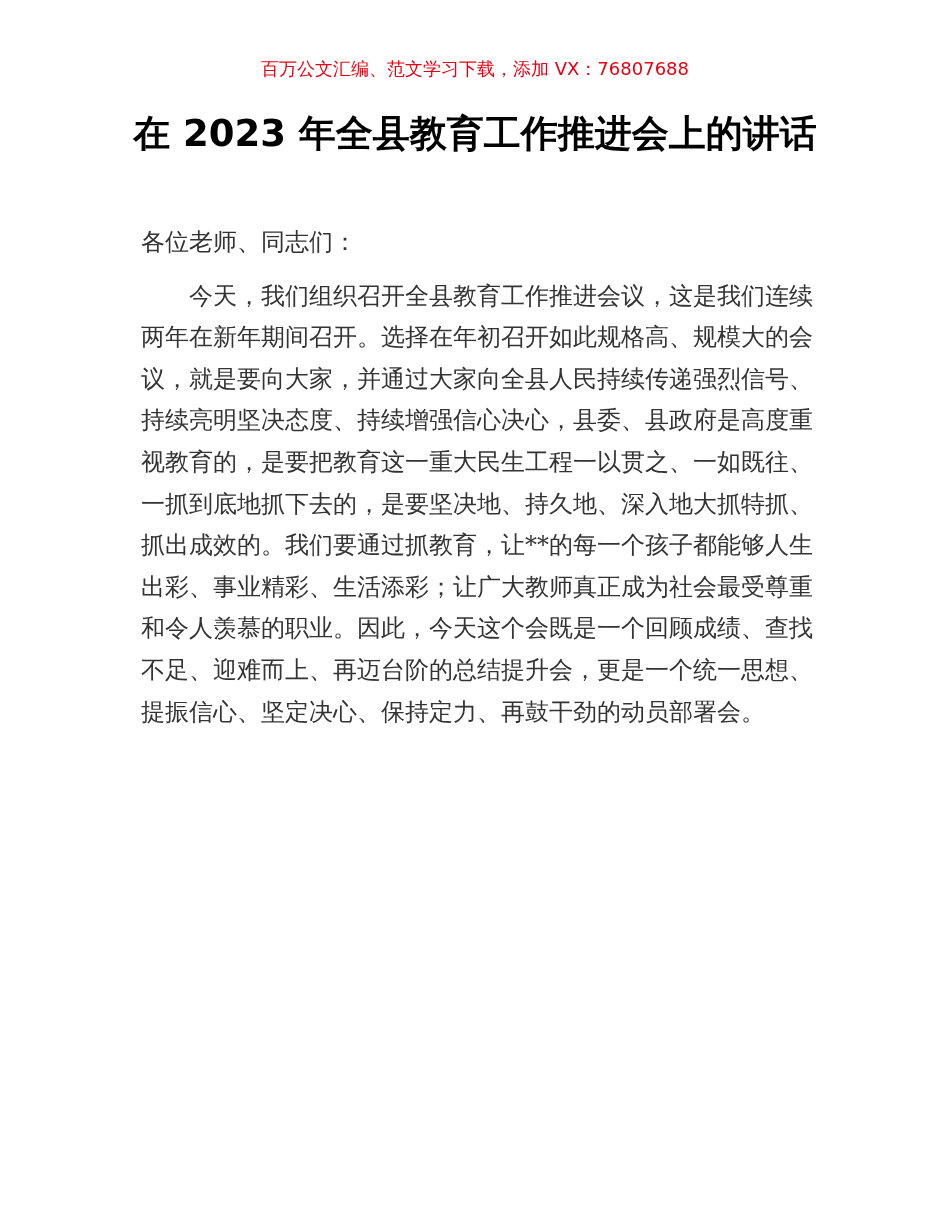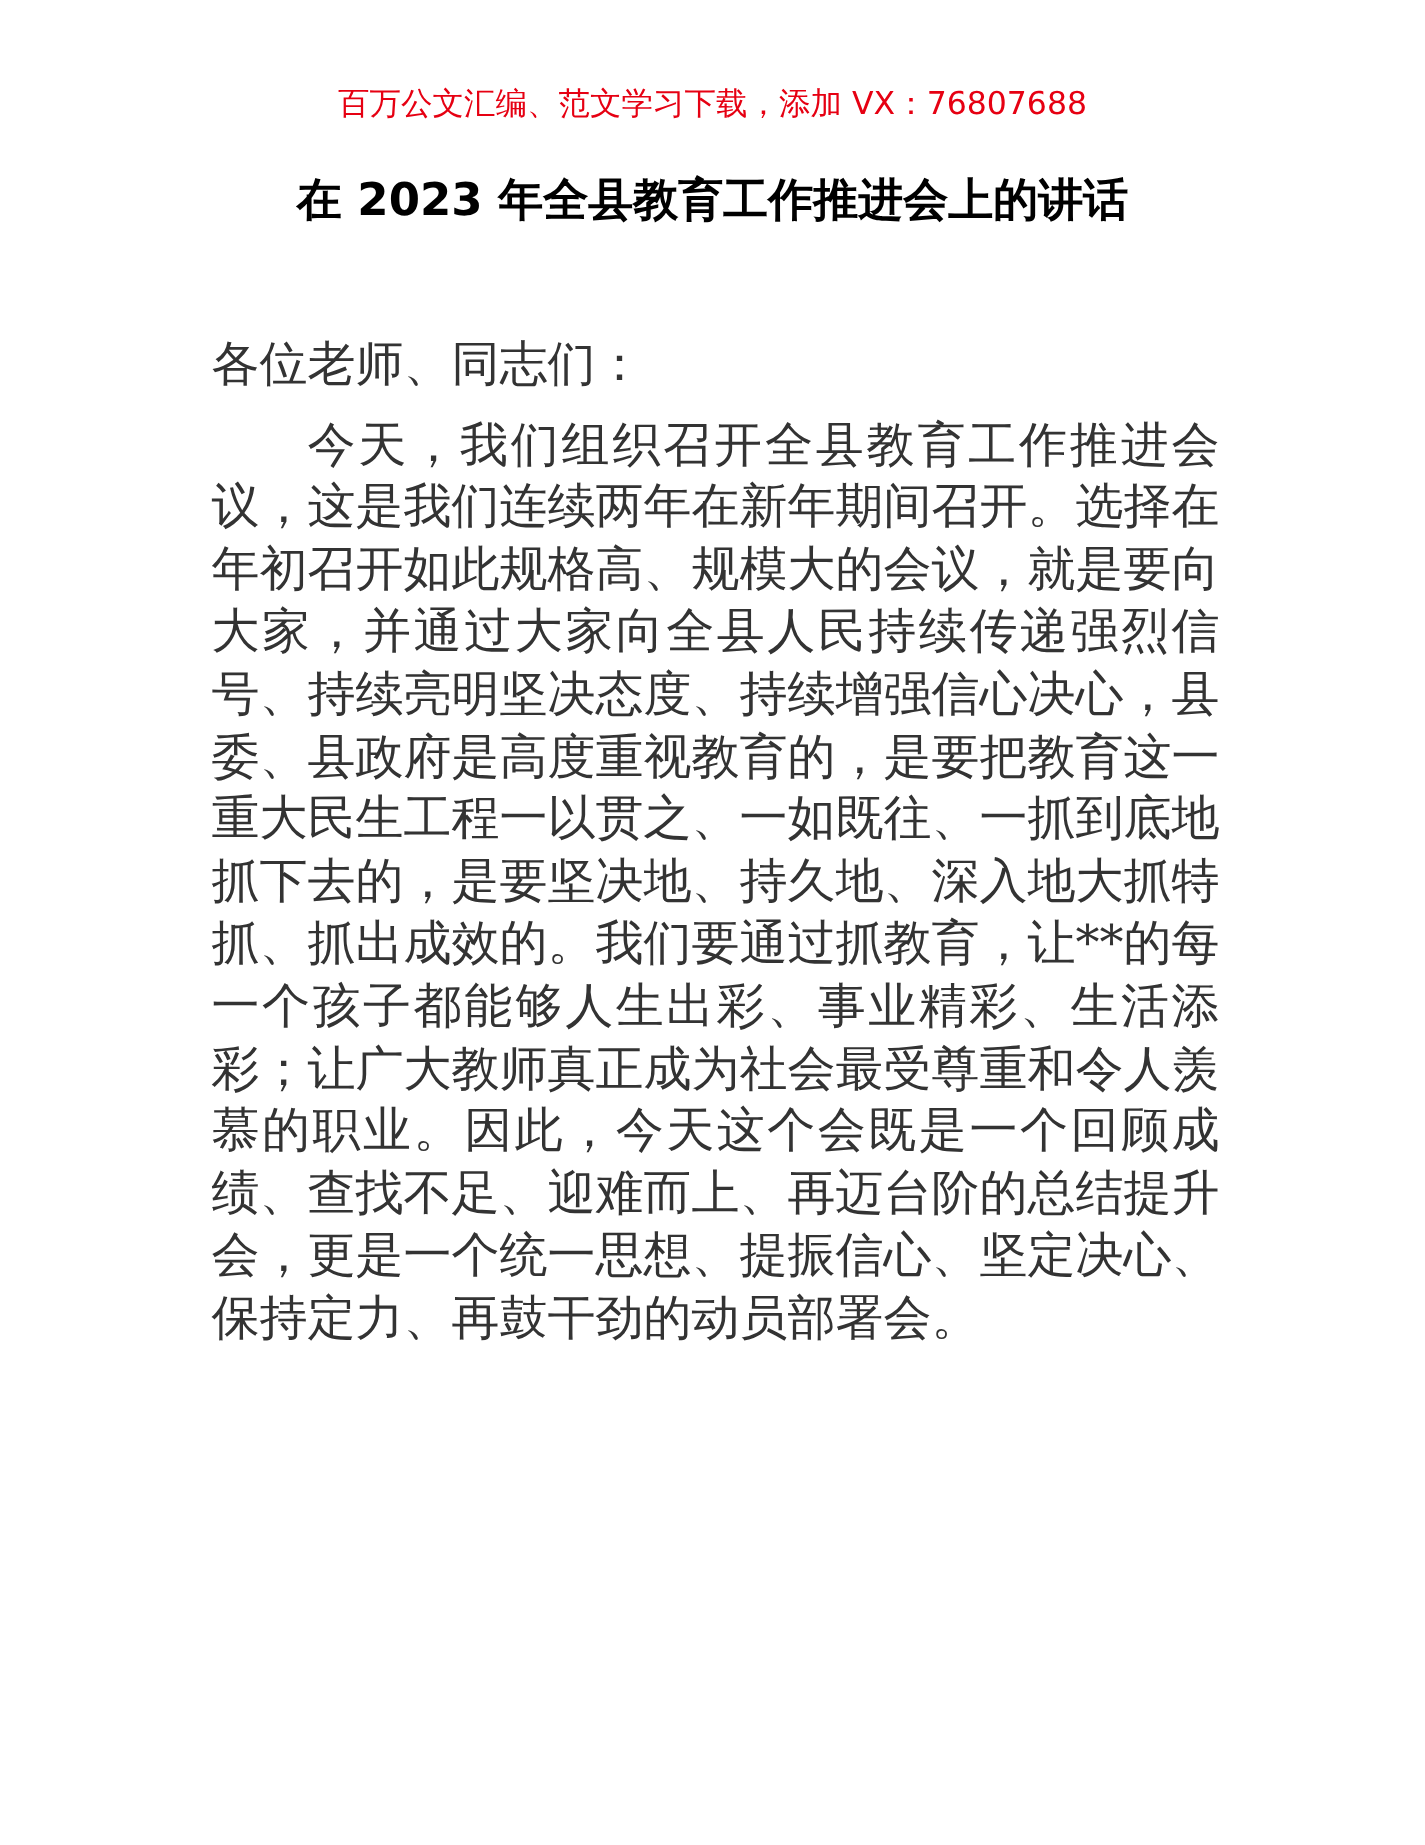--- a/index.html
+++ b/index.html
@@ -15,44 +15,44 @@
       font-family: "DejaVu Serif", "Liberation Serif", serif;
     }
     .watermark {
       position: absolute;
       top: 56px;
       left: 0;
       width: 950px;
       text-align: center;
       color: #e60012;
       font-family: "DejaVu Sans", "Liberation Sans", sans-serif;
-      font-size: 21px;
+      font-size: 18px;
       line-height: 26px;
       letter-spacing: 0px;
     }
     .title {
       position: absolute;
       top: 112px;
       left: 0;
       width: 950px;
       text-align: center;
       color: #000000;
       font-family: "DejaVu Sans", "Liberation Sans", sans-serif;
       font-weight: bold;
-      font-size: 30px;
+      font-size: 37px;
       line-height: 44px;
       margin: 0;
     }
     .content {
       position: absolute;
       top: 222px;
       left: 141px;
       width: 672px;
       color: #333333;
-      font-size: 32px;
+      font-size: 24px;
       line-height: 41.6px;
       text-align: justify;
     }
     .content p {
       margin: 0 0 12px 0;
     }
     .content p.indent {
       text-indent: 2em;
     }
   </style>

